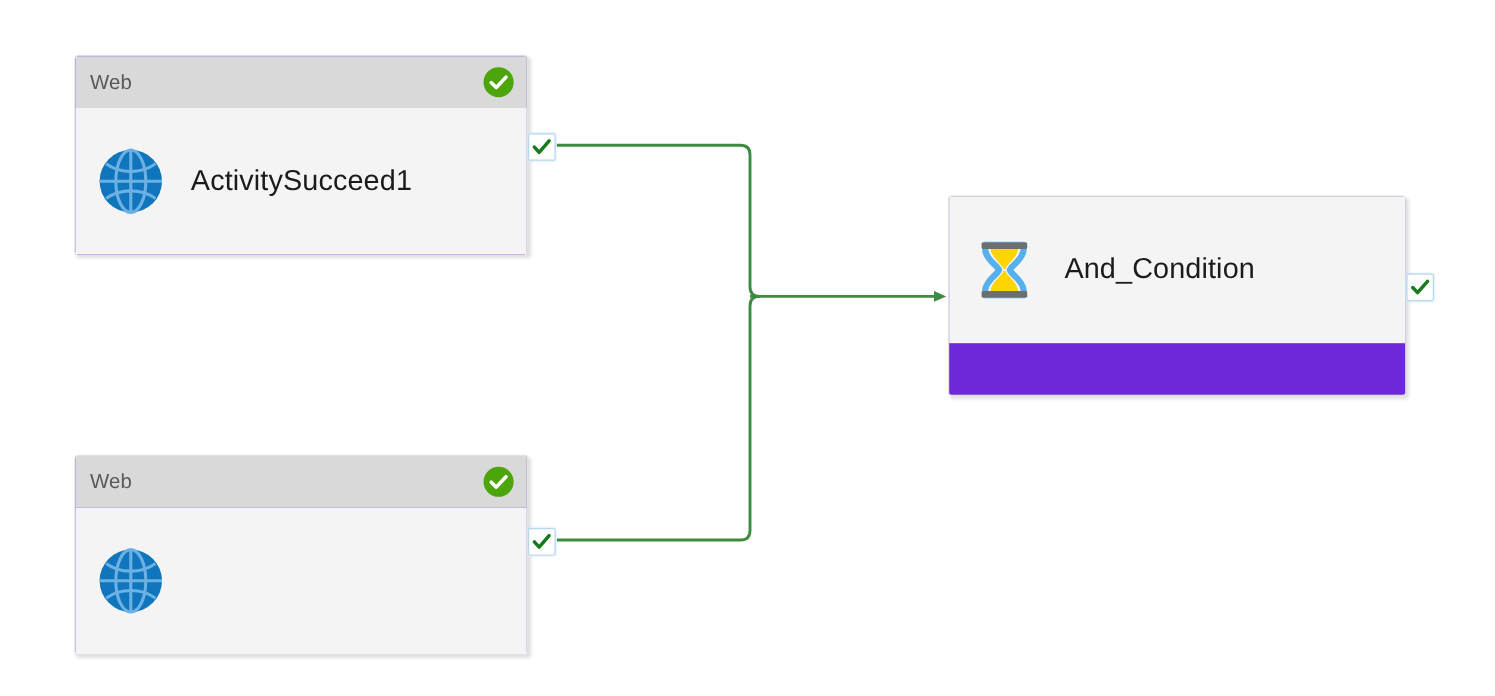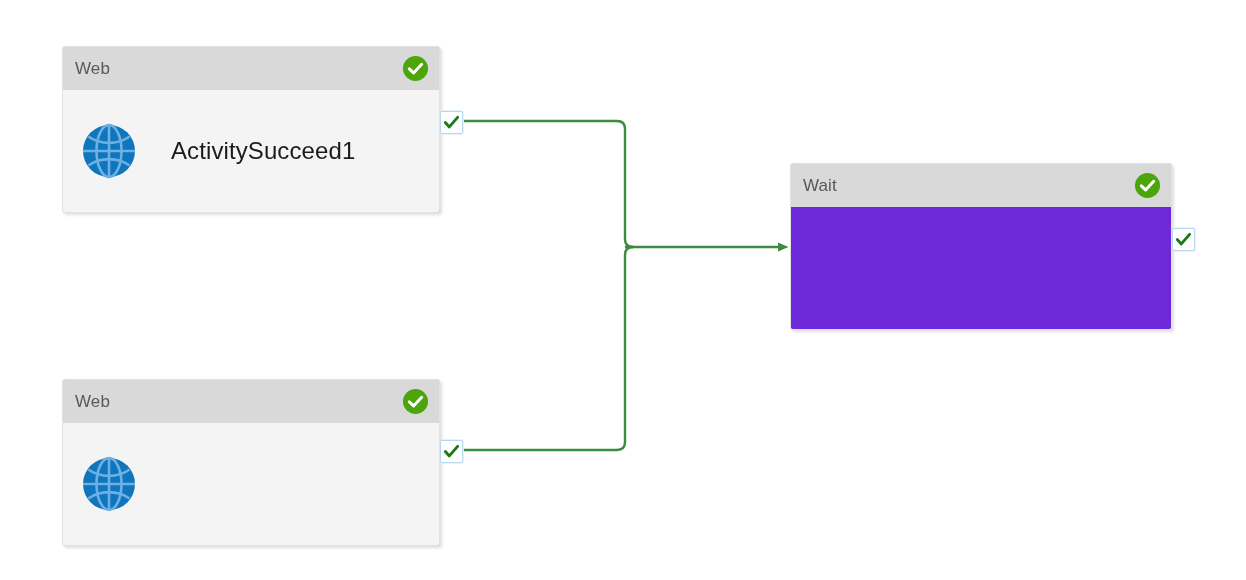--- a/index.html
+++ b/index.html
@@ -64,21 +64,21 @@
     height: calc(100% - 43px);
     background: #f4f4f4;
     display: flex;
     align-items: center;
     padding-left: 18px;
     box-sizing: border-box;
   }
   .node-label {
     font-size: 24px;
     color: #1b1b1b;
-    margin-left: 34px;
+    margin-left: 22px;
     white-space: nowrap;
     letter-spacing: .1px;
   }
 
   
   .status-badge {
     width: 27px;
     height: 27px;
     flex: 0 0 auto;
   }
@@ -175,26 +175,35 @@
       </svg>
     </div>
     <div class="port" style="left:377px; top:60px;">
       <svg width="17" height="17" viewBox="0 0 17 17">
         <path d="M2.3,8.6 L6.3,12.9 L14.6,3.4" fill="none" stroke="#1a7a1a" stroke-width="2.9" stroke-linecap="round" stroke-linejoin="round"></path>
       </svg>
     </div>
   </div>
 
   <div class="node" style="left:790px; top:163px; width:382px; height:167px;">
-    <div class="node-header">
-      <span class="node-type">Wait</span>
-      <svg class="status-badge" viewBox="0 0 28 28">
-        <circle cx="14" cy="14" r="13" fill="#4ca50b"></circle>
-        <path d="M7.6,14.4 L12,18.6 L20.4,9.6" fill="none" stroke="#ffffff" stroke-width="3.1" stroke-linecap="round" stroke-linejoin="round"></path>
-      </svg>
+    <div class="node-body">
+      <svg class="node-icon" viewBox="0 0 56 56">
+
+        <path d="M12,7 L44,7 L44,11 C44,19 32.5,25.5 32.5,28 C32.5,30.5 44,37 44,45 L44,49 L12,49 L12,45
+                 C12,37 23.5,30.5 23.5,28 C23.5,25.5 12,19 12,11 Z" fill="none" stroke="#56b0ee" stroke-width="5.2" stroke-linejoin="round"></path>
+
+        <path d="M16.6,10.6 L39.4,10.6 C39.4,17 28.9,24.4 28.9,27.1 L27.1,27.1
+                 C27.1,24.4 16.6,17 16.6,10.6 Z" fill="#ffd500"></path>
+        <path d="M27.1,28.9 L28.9,28.9 C28.9,31.6 39.4,39 39.4,45.4 L16.6,45.4
+                 C16.6,39 27.1,31.6 27.1,28.9 Z" fill="#ffd500"></path>
+
+        <rect x="9" y="5" width="38" height="5.4" rx="1.2" fill="#6e6e6e"></rect>
+        <rect x="9" y="45.6" width="38" height="5.4" rx="1.2" fill="#6e6e6e"></rect>
+      </svg>
+      <span class="node-label">And_Condition</span>
     </div>
     <div class="port" style="left:381px; top:64px;">
       <svg width="17" height="17" viewBox="0 0 17 17">
         <path d="M2.3,8.6 L6.3,12.9 L14.6,3.4" fill="none" stroke="#1a7a1a" stroke-width="2.9" stroke-linecap="round" stroke-linejoin="round"></path>
       </svg>
     </div>
   </div>
 
 </div>
 

